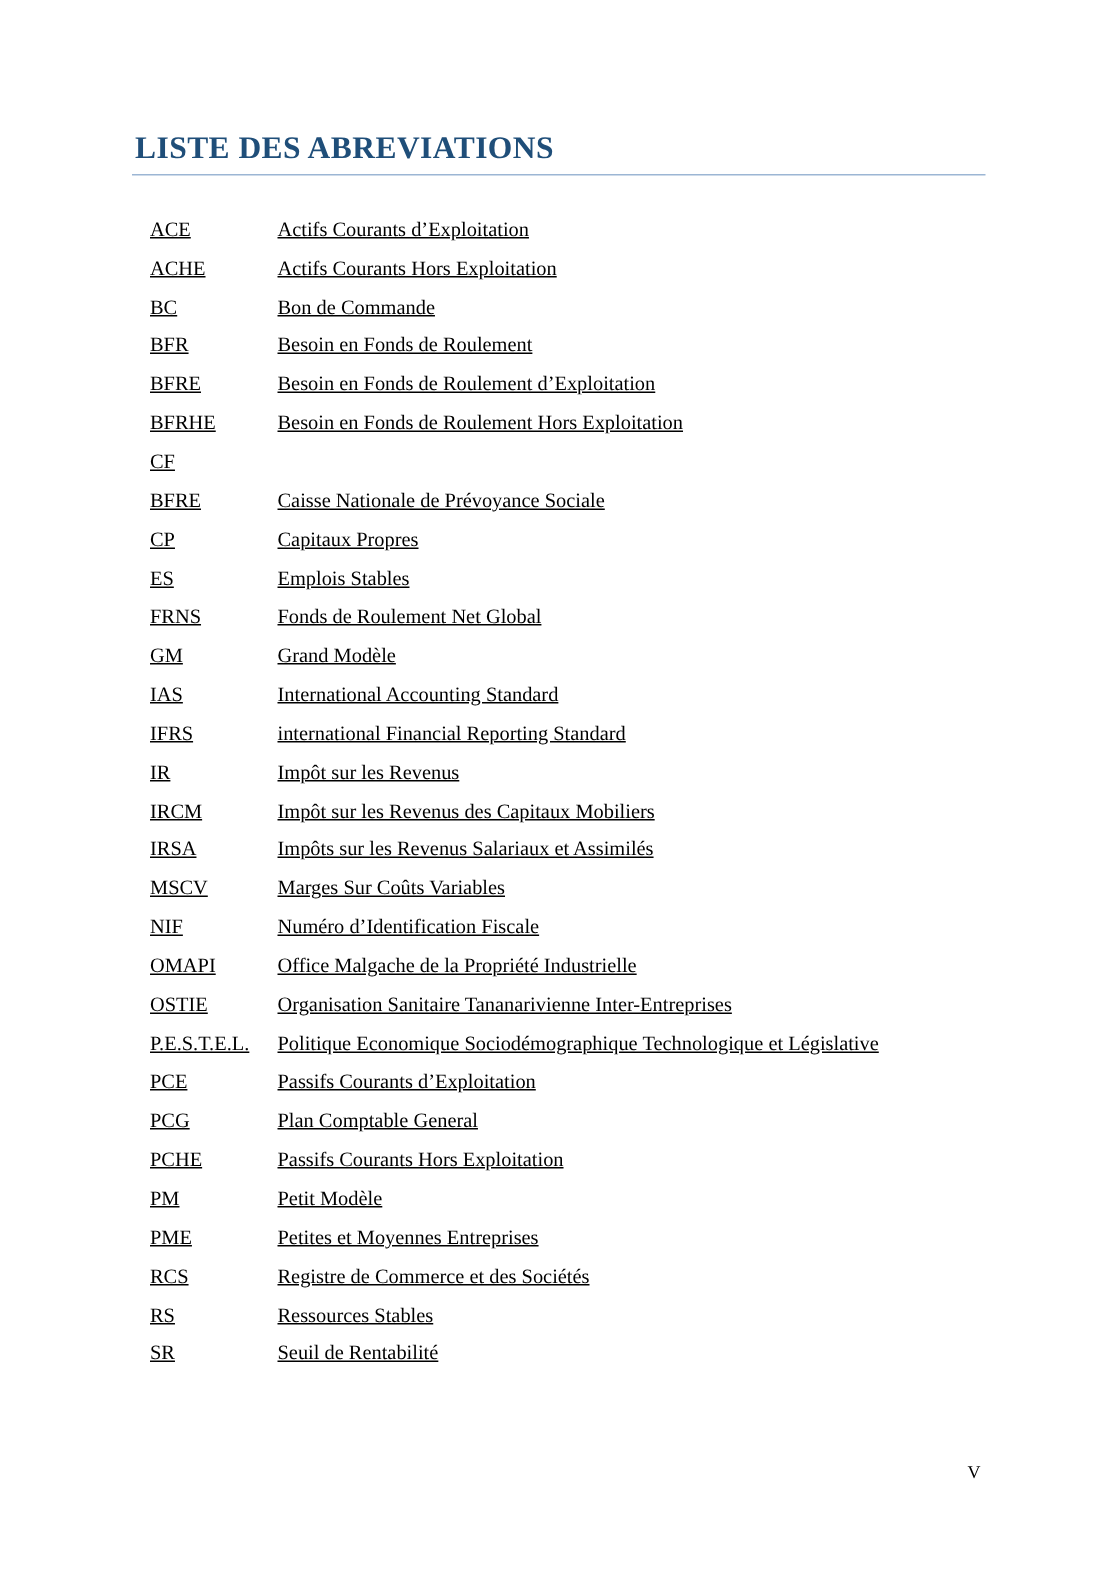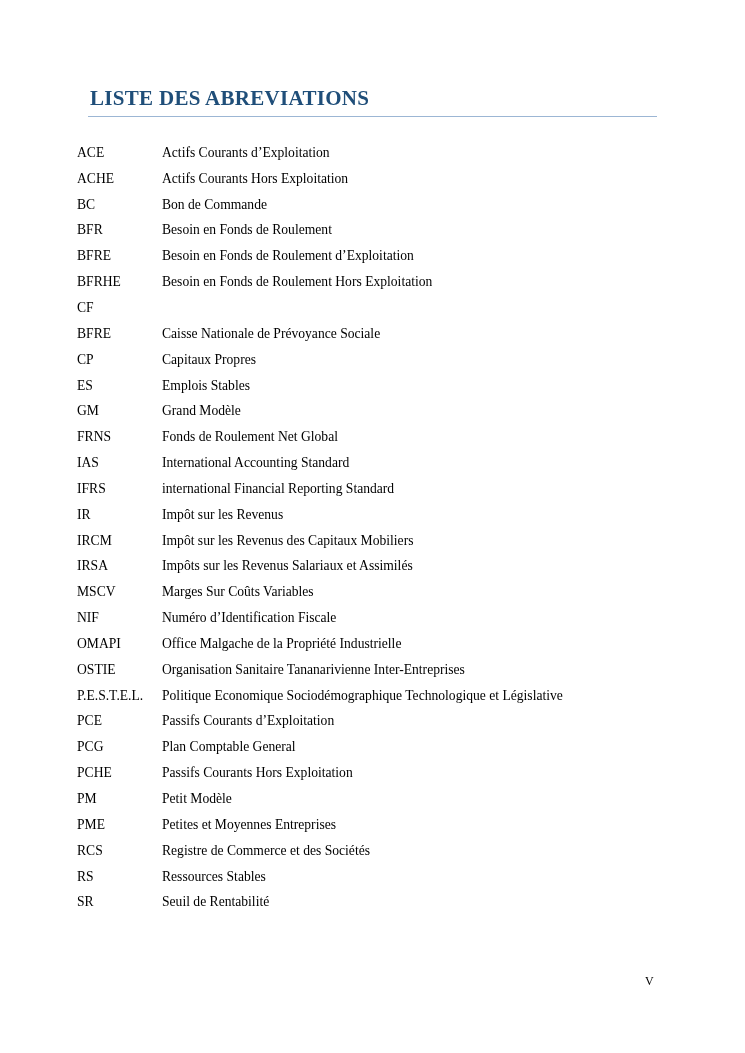--- a/index.html
+++ b/index.html
@@ -36,23 +36,24 @@
     position: absolute;
     left: 88px;
     top: 116px;
     width: 569px;
     border: none;
     border-top: 1px solid #9CB6D4;
     margin: 0;
   }
   .abbr-list {
     position: absolute;
-    left: 77px;
+    left: 100px;
     top: 140px;
     width: 600px;
+    text-decoration: underline;
   }
   .abbr-row {
     display: flex;
     height: 25.85px;
     align-items: center;
     white-space: nowrap;
     font-size: 13.6px;
   }
   .abbr {
     flex: 0 0 85px;
@@ -123,30 +124,30 @@
         <span class="def">Capitaux Propres</span>
       </div>
 
 
       <div class="abbr-row">
         <span class="abbr">ES</span>
         <span class="def">Emplois Stables</span>
       </div>
 
       <div class="abbr-row">
+        <span class="abbr">FRNS</span>
+        <span class="def">Fonds de Roulement Net Global</span>
+      </div>
+
+      <div class="abbr-row">
         <span class="abbr">GM</span>
         <span class="def">Grand Modèle</span>
       </div>
 
       <div class="abbr-row">
-        <span class="abbr">FRNS</span>
-        <span class="def">Fonds de Roulement Net Global</span>
-      </div>
-
-      <div class="abbr-row">
         <span class="abbr">IAS</span>
         <span class="def">International Accounting Standard</span>
       </div>
 
       <div class="abbr-row">
         <span class="abbr">IFRS</span>
         <span class="def">international Financial Reporting Standard</span>
       </div>
 
       <div class="abbr-row">

